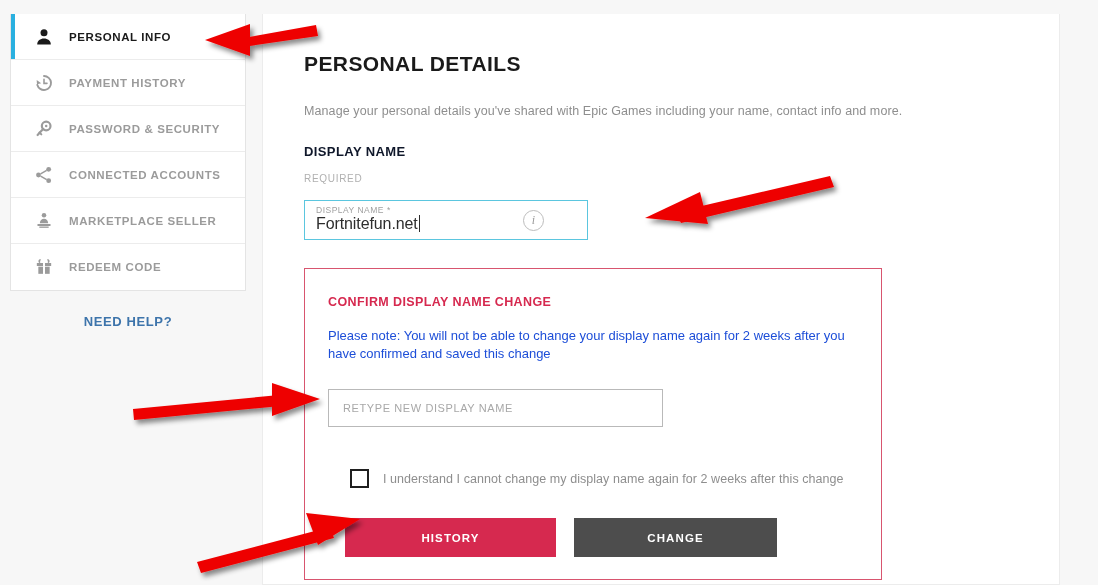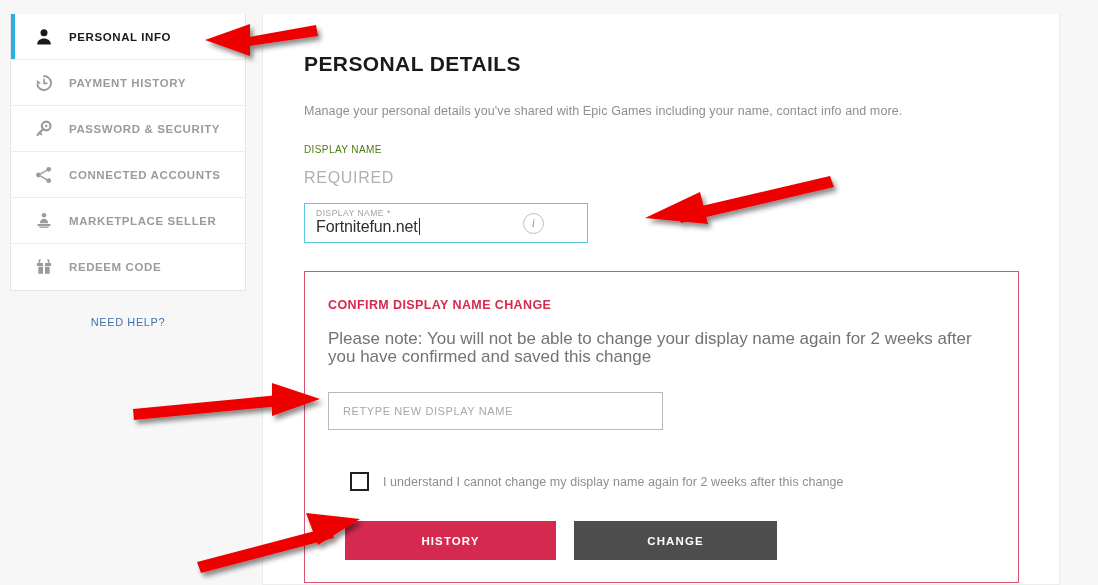--- a/index.html
+++ b/index.html
@@ -73,22 +73,22 @@
   .nav-item.active .nav-label { color: #1a1a1a; }
 
   #need-help-wrap {
     position: absolute;
     left: 10px;
     top: 312px;
     width: 236px;
     text-align: center;
   }
   #need-help {
-    font-size: 11px;
-    font-weight: normal;
+    font-size: 13px;
+    font-weight: bold;
     letter-spacing: 0.6px;
     color: #3d74ab;
     text-decoration: none;
     cursor: pointer;
   }
 
   
   #main-card {
     position: absolute;
     left: 262px;
@@ -110,28 +110,28 @@
     color: #1a1a1a;
     margin: 0 0 28px 0;
   }
   #intro-text {
     font-size: 12.5px;
     color: #8e8e8e;
     margin: 0 0 26px 0;
     letter-spacing: 0.1px;
   }
   #section-title {
+    font-size: 13px;
+    font-weight: bold;
+    letter-spacing: 0.4px;
+    color: #0f172a;
+    margin: 0 0 6px 0;
+  }
+  #section-required {
     font-size: 10px;
-    font-weight: normal;
-    letter-spacing: 0.4px;
-    color: #4d7c0f;
-    margin: 0 0 6px 0;
-  }
-  #section-required {
-    font-size: 16px;
     letter-spacing: 0.7px;
     color: #b0b0b0;
     margin: 14px 0 16px 0;
   }
 
   
   #display-field {
     position: relative;
     width: 284px;
     height: 40px;
@@ -179,37 +179,37 @@
     display: flex;
     align-items: center;
     justify-content: center;
     cursor: pointer;
     box-sizing: border-box;
   }
 
   
   #confirm-box {
     margin-top: 28px;
-    width: 715px;
+    width: 578px;
     border: 1px solid #d8556f;
     box-sizing: border-box;
     padding: 26px 24px 22px 23px;
     background: #fff;
   }
   #confirm-heading {
     font-size: 12.5px;
     font-weight: bold;
     letter-spacing: 0.4px;
     color: #d6294f;
     margin: 0 0 18px 0;
   }
   #confirm-note {
-    font-size: 17px;
+    font-size: 13px;
     line-height: 18px;
-    color: #737373;
+    color: #1d4ed8;
     margin: 0 0 26px 0;
     max-width: 675px;
   }
   #retype-input {
     width: 335px;
     height: 38px;
     border: 1px solid #b9b9b9;
     box-sizing: border-box;
     font-family: "Liberation Sans", sans-serif;
     font-size: 11px;

